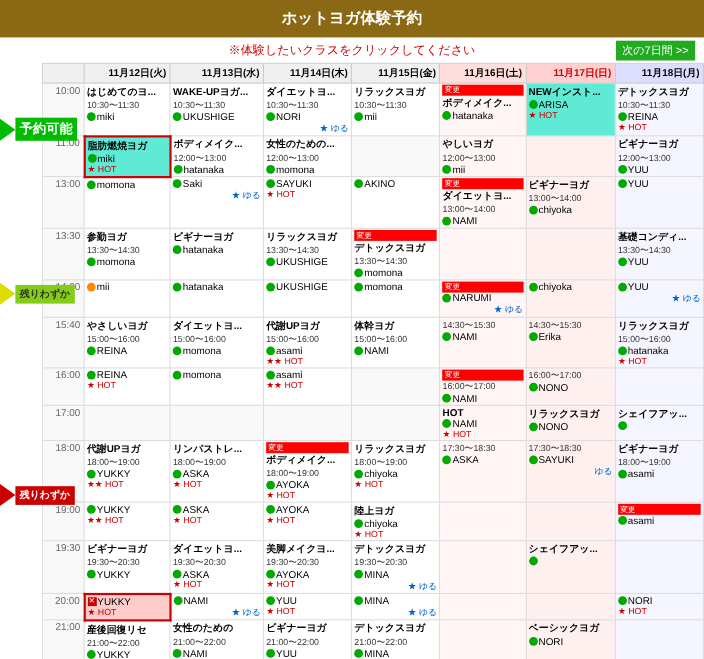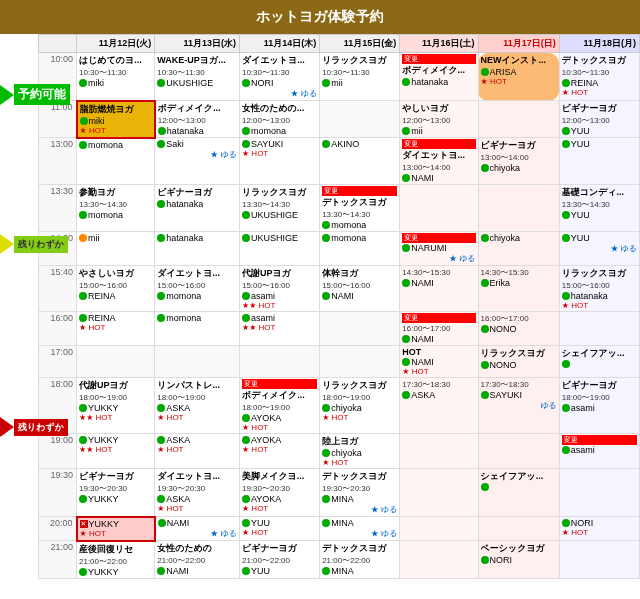--- a/index.html
+++ b/index.html
@@ -164,20 +164,24 @@
     }
   </style>
 </head>
 <body>
 
 <div class="outer-wrapper">
   <div class="header">
     <span>ホットヨガ体験予約</span>
   </div>
 
+  <div class="subheader">
+    <span>※体験したいクラスをクリックしてください</span>
+    <button class="next-week-btn">次の7日間 &gt;&gt;</button>
+  </div>
 
   <div style="position:relative; width:640px;">
     <div class="legend-item" style="left:0; top:50px;">
       <div style="width:0;height:0;border-top:10px solid transparent;border-bottom:10px solid transparent;border-left:14px solid #00bb00;"></div>
       <div style="background:#00bb00;color:white;padding:2px 4px;font-size:12px;font-weight:bold;">予約可能</div>
     </div>
     <div class="legend-item" style="left:0; top:200px;">
       <div style="width:0;height:0;border-top:10px solid transparent;border-bottom:10px solid transparent;border-left:14px solid #dddd00;"></div>
       <div style="background:#84cc16;color:#333;padding:2px 4px;font-size:9px;font-weight:bold;">残りわずか</div>
     </div>
@@ -247,21 +251,21 @@
               <td style="background: rgb(255, 245, 245);">
                 <div class="cell-content">
                   <span class="status-change">変更</span>
                   <div class="class-name">ボディメイク...</div>
                   <div class="instructor-row">
                     <span class="dot-green"></span>
                     <span class="instructor-name">hatanaka</span>
                   </div>
                 </div>
               </td>
-              <td style="background: #fdba74; border-radius: 10px;">
+              <td style="background: #5eead4;">
                 <div class="cell-content">
                   <div class="class-name">NEWインスト...</div>
                   <div class="instructor-row">
                     <span class="dot-green"></span>
                     <span class="instructor-name">ARISA</span>
                   </div>
                   <div class="hot-tag">★ HOT</div>
                 </div>
               </td>
               <td style="background: rgb(245, 245, 255);">
@@ -271,21 +275,21 @@
                   <div class="instructor-row">
                     <span class="dot-green"></span>
                     <span class="instructor-name">REINA</span>
                   </div>
                   <div class="hot-tag">★ HOT</div>
                 </div>
               </td>
             </tr>
             <tr>
               <td class="time-col">11:00</td>
-              <td style="background: #eab308; border: 2px solid rgb(204, 0, 0);">
+              <td style="background: #5eead4; border: 2px solid rgb(204, 0, 0);">
                 <div class="cell-content">
                   <div class="class-name">脂肪燃焼ヨガ</div>
                   <div class="instructor-row">
                     <span class="dot-green"></span>
                     <span class="instructor-name">miki</span>
                   </div>
                   <div class="hot-tag">★ HOT</div>
                 </div>
               </td>
               <td>

